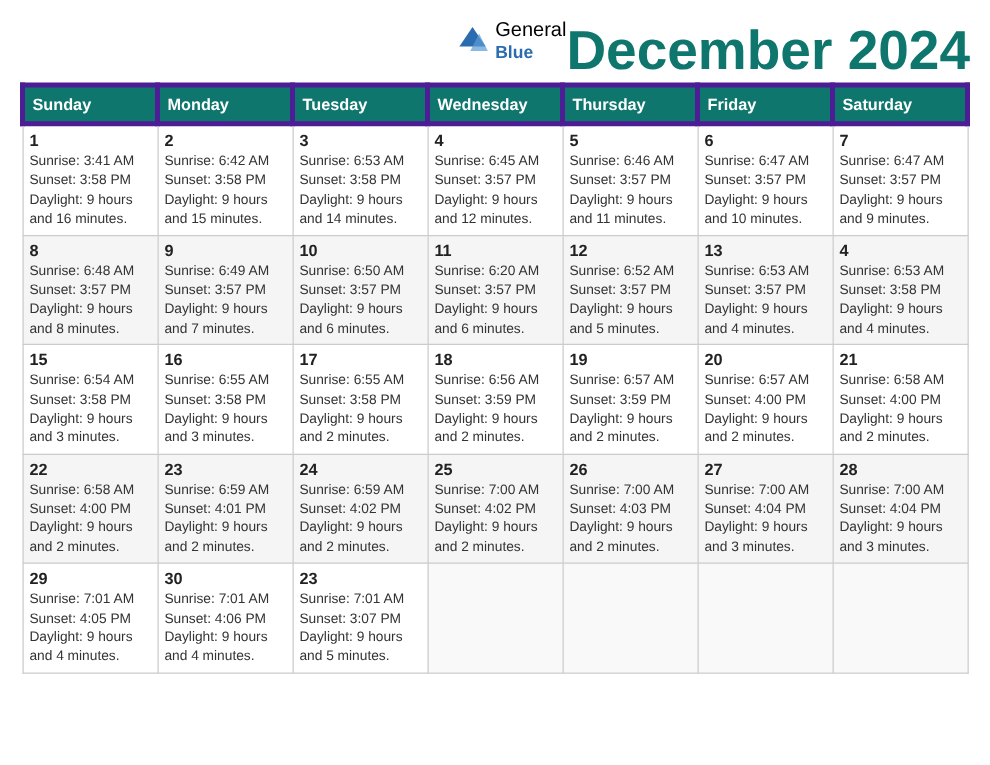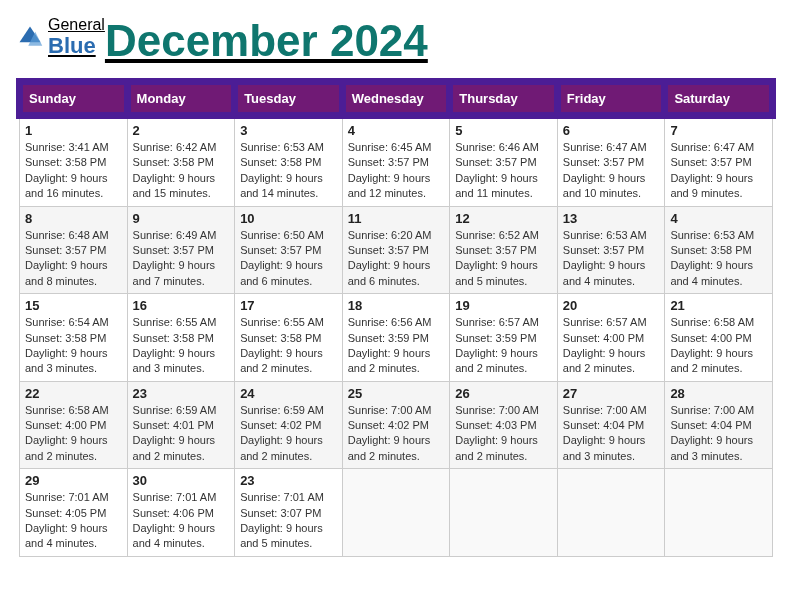--- a/index.html
+++ b/index.html
@@ -5,24 +5,23 @@
     * { box-sizing: border-box; margin: 0; padding: 0; }
     body {
       font-family: Arial, sans-serif;
       background: #fff;
       width: 792px;
       min-height: 612px;
       padding: 16px;
     }
     .header {
       display: flex;
-      justify-content: flex-start;
+      justify-content: flex-end;
       align-items: flex-start;
-      margin-bottom: 12px;
-      text-decoration: underline;
+      margin-bottom: 0;
     }
     .logo {
       display: flex;
       align-items: center;
       gap: 4px;
     }
     .logo-text {
       display: flex;
       flex-direction: column;
       line-height: 1.1;
@@ -42,27 +41,27 @@
     .subtitle {
       font-size: 14px;
       color: #555;
     }
     .calendar {
       width: 100%;
       border-collapse: collapse;
       font-size: 11px;
     }
     .calendar th {
-      background: #701a75;
+      background: #0f766e;
       color: #fff;
       text-align: left;
       padding: 6px 6px;
       font-size: 13px;
       font-weight: bold;
-      border: 7px solid #4c1d95;
+      border: 4px solid #4c1d95;
     }
     .calendar td {
       border: 1px solid #ccc;
       vertical-align: top;
       padding: 4px 5px;
       width: calc(100% / 7);
       height: 80px;
       background: #fff;
     }
     .calendar tr:nth-child(even) td {
@@ -87,21 +86,21 @@
 <body>
 
 <div class="header">
   <div class="logo">
     <svg class="logo-icon" viewBox="0 0 32 32">
       <polygon points="16,4 28,22 4,22" fill="#2b6cb0"></polygon>
       <polygon points="22,10 30,26 14,26" fill="#5b9bd5" opacity="0.7"></polygon>
     </svg>
     <div class="logo-text">
       <span>General</span>
-      <span style="color:#2b6cb0;font-weight:bold;font-size:22px;">Blue</span>
+      <span style="color:#2b6cb0;font-weight:bold;font-size:14px;">Blue</span>
     </div>
   </div>
   <div class="title-block">
     <div class="month-title">December 2024</div>
   </div>
 </div>
 
 <table class="calendar">
   <thead>
     <tr id="weekday-header">

